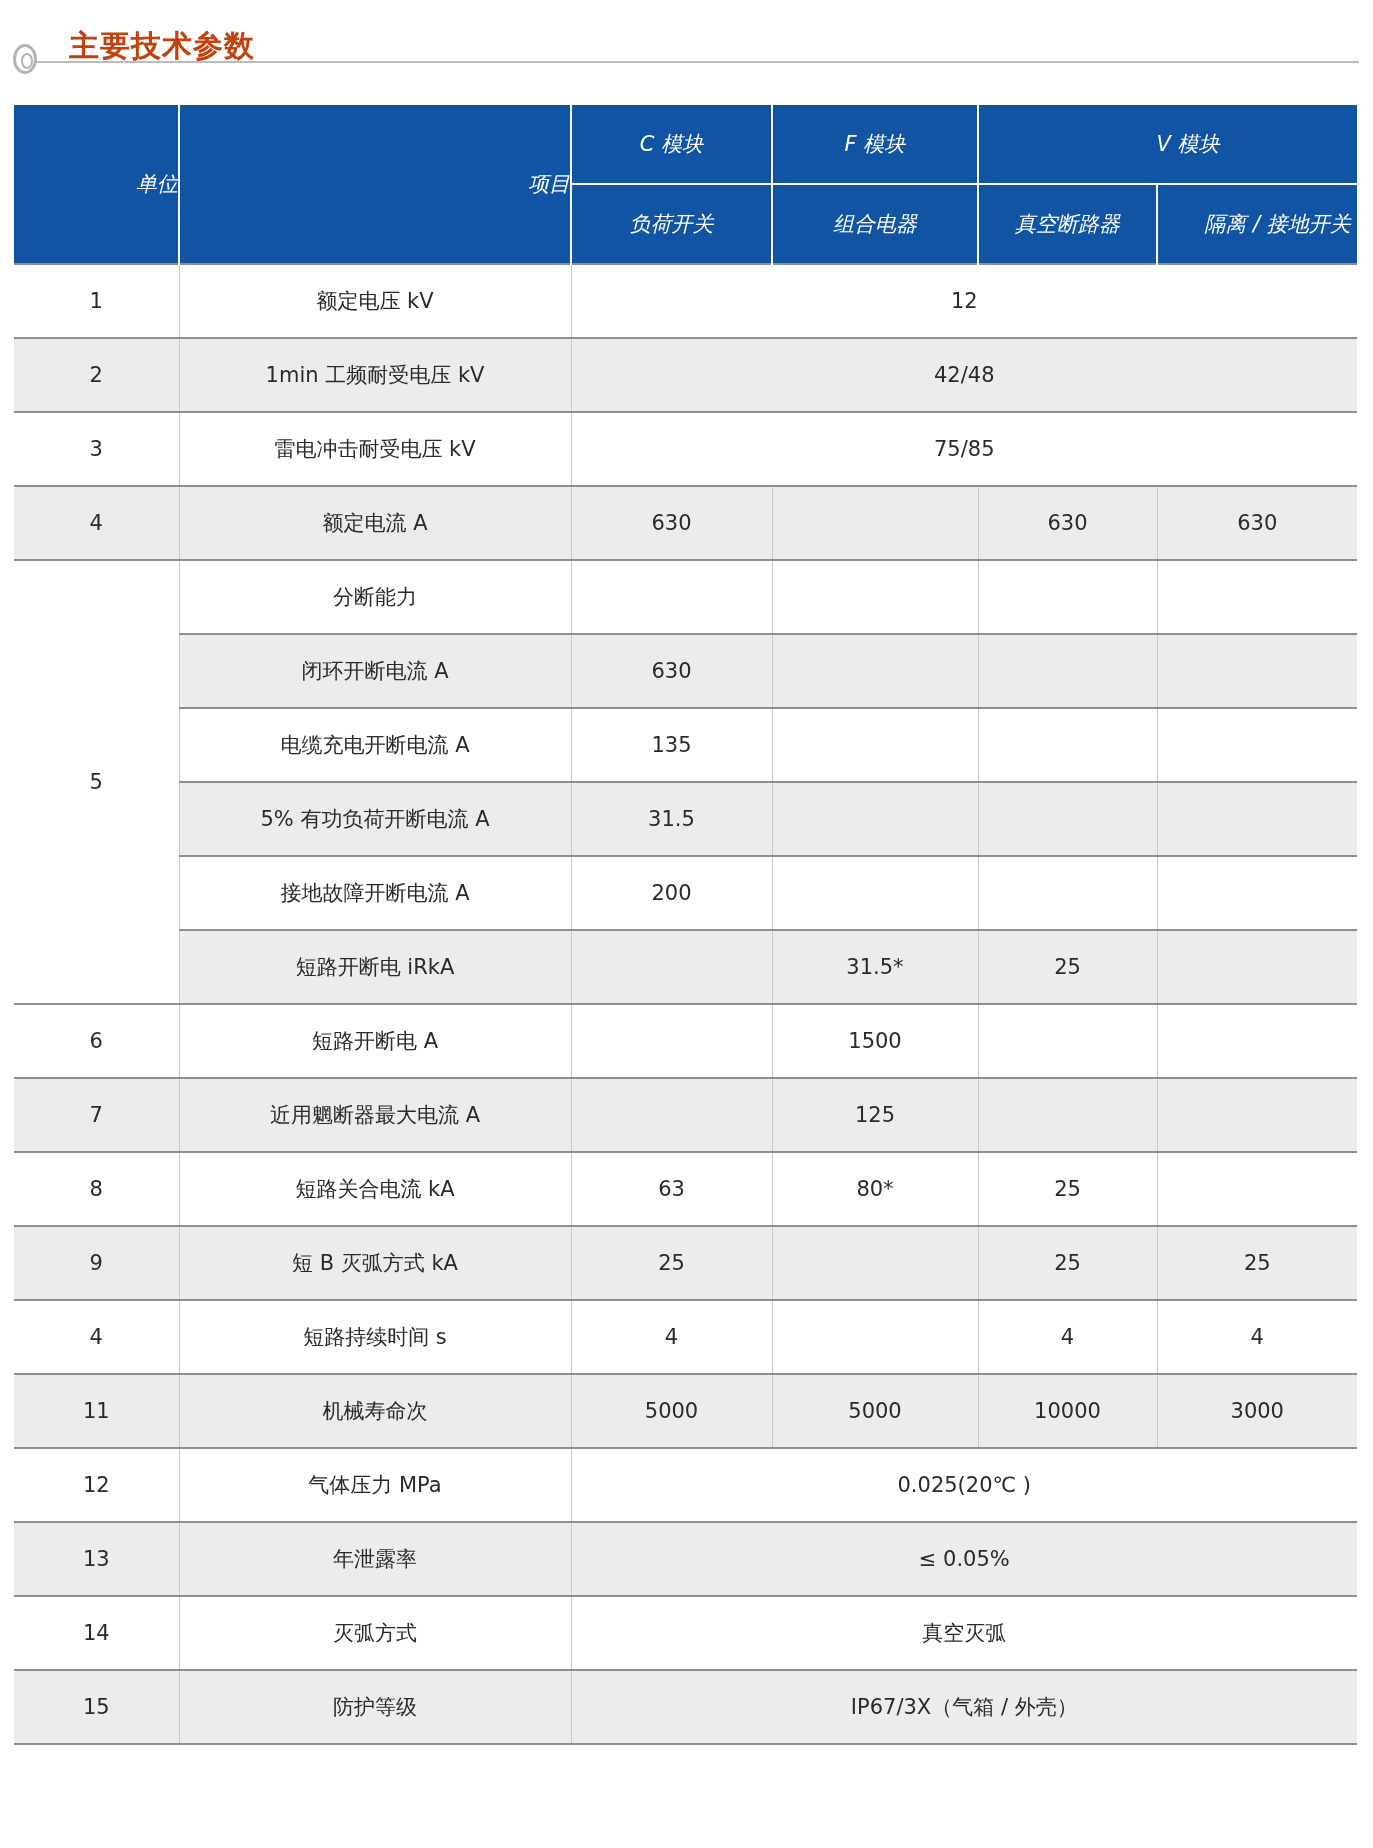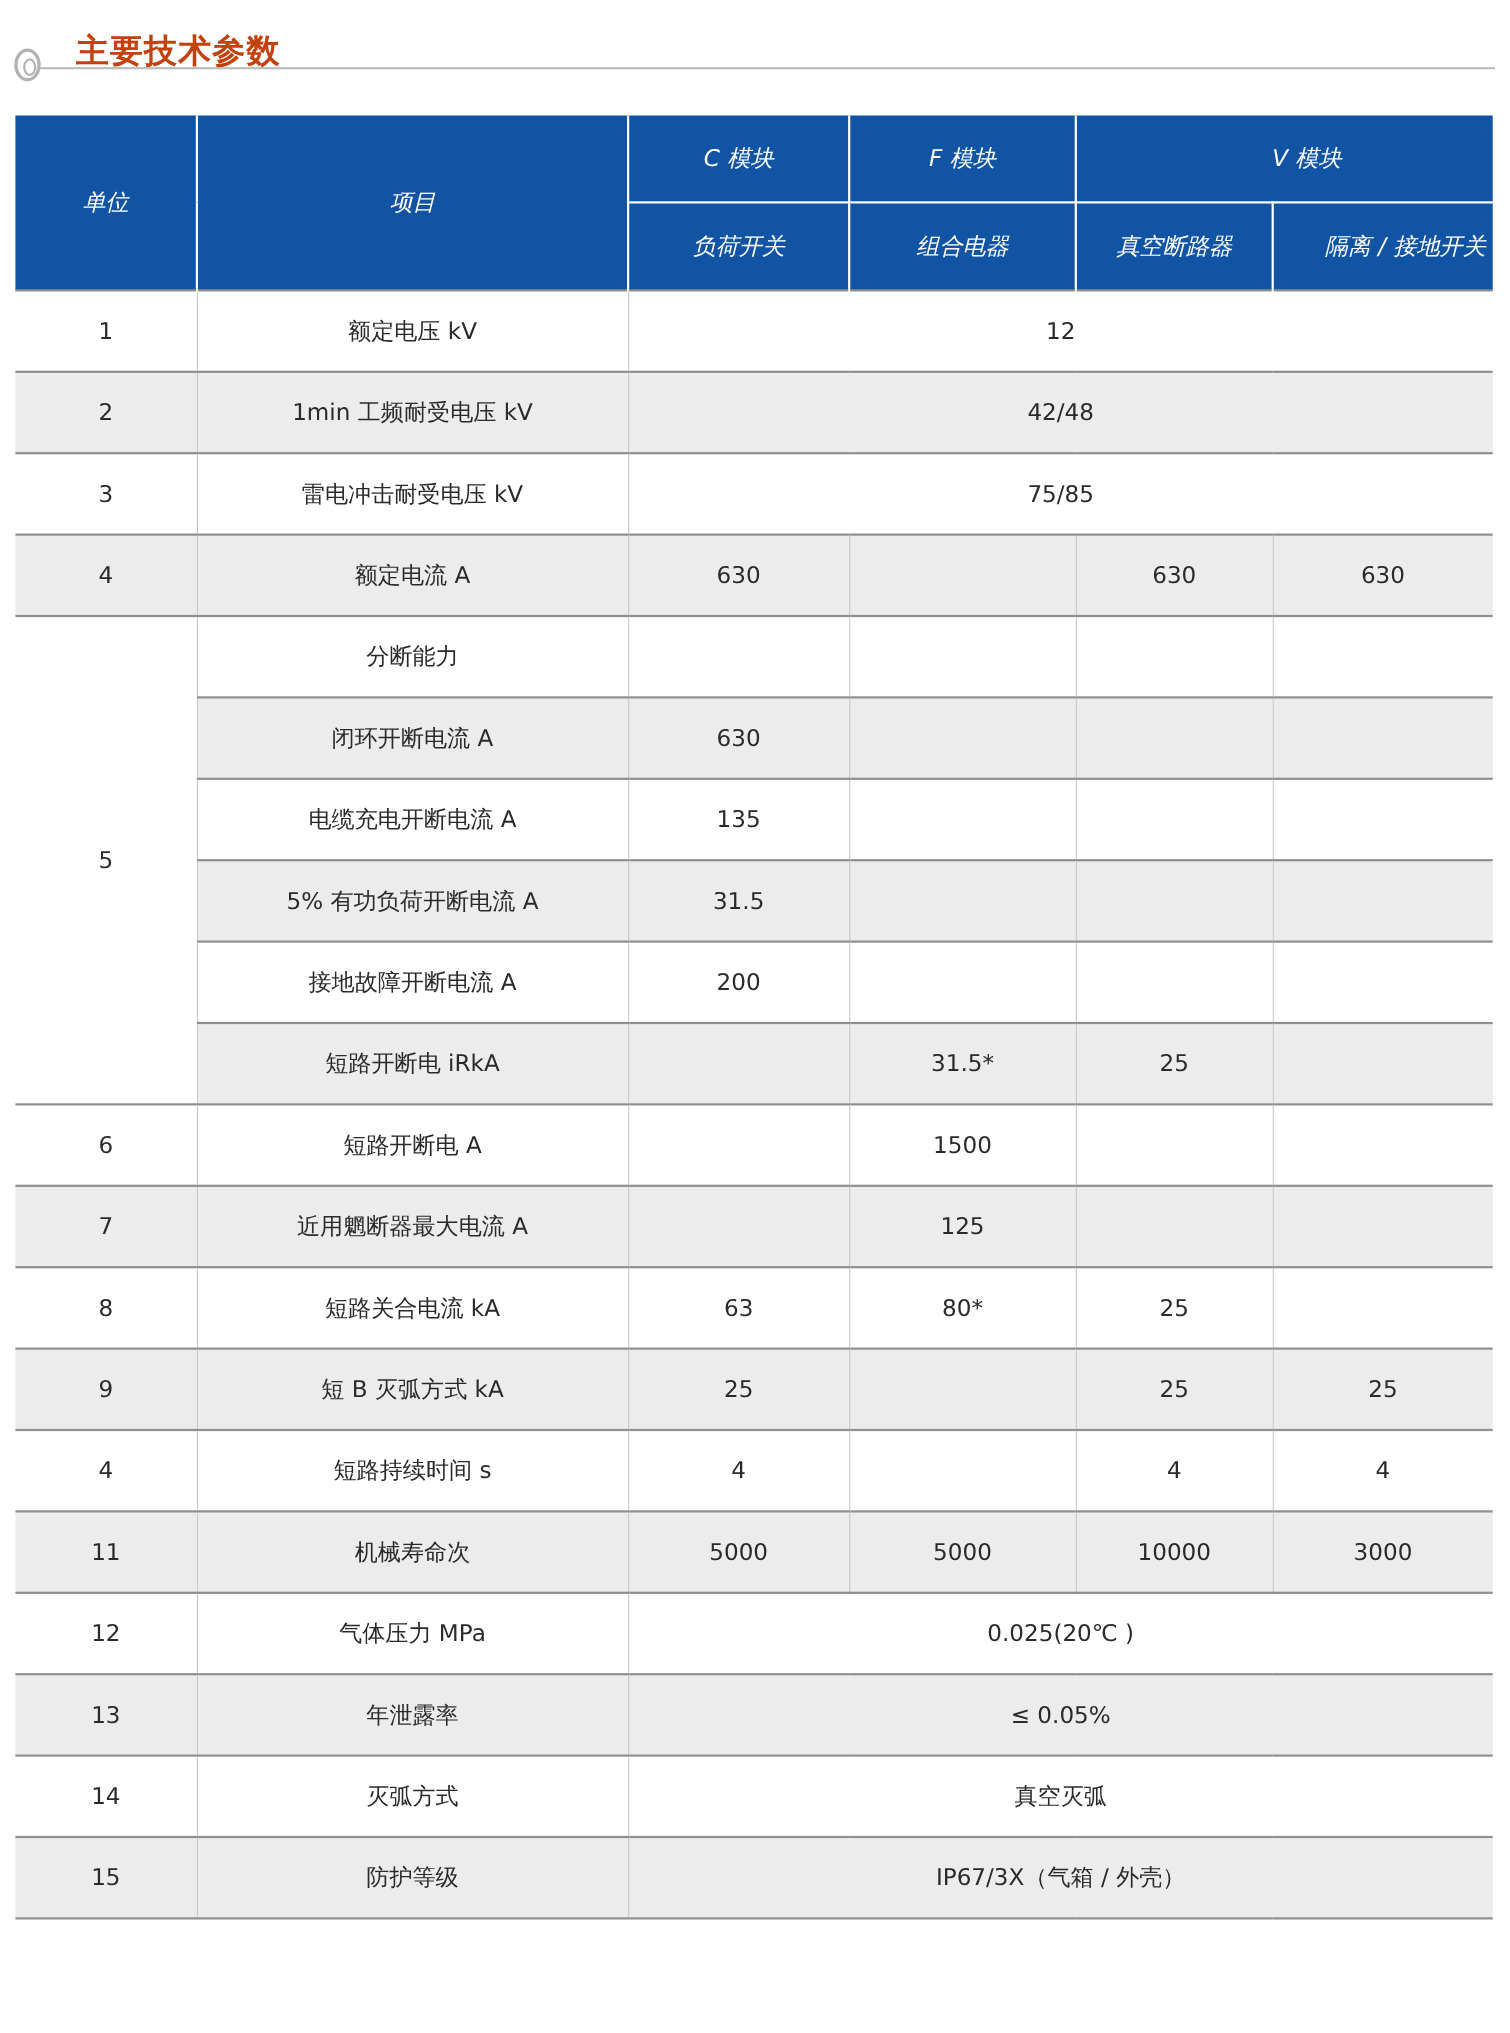--- a/index.html
+++ b/index.html
@@ -43,21 +43,21 @@
   thead th{
     background:#1254a4;color:#ffffff;font-weight:normal;
     border:2px solid #ffffff;
     height:78px;
     padding:0;text-align:center;vertical-align:middle;font-style:italic;
   }
   thead tr:first-child th{border-top:0;}
   thead tr:last-child th{border-bottom:0;}
   thead th.first{border-left:0;}
   thead th:last-child{border-right:0;padding-left:40px;}
-  thead th.rs2{border-bottom:0;}
+  thead th.rs2{border-bottom:0;text-align:right;}
   tbody td{
     height:72px;
     border-top:2px solid #8f8f8f;
     padding:0 6px;text-align:center;vertical-align:middle;
     background:transparent;
   }
   tbody tr:last-child td{border-bottom:2px solid #8f8f8f;}
   tbody tr:nth-child(even){background:#ececec;}
   td.item,td.val{border-left:1px solid #c9c9c9;}
   td.no{border-left:none;}

